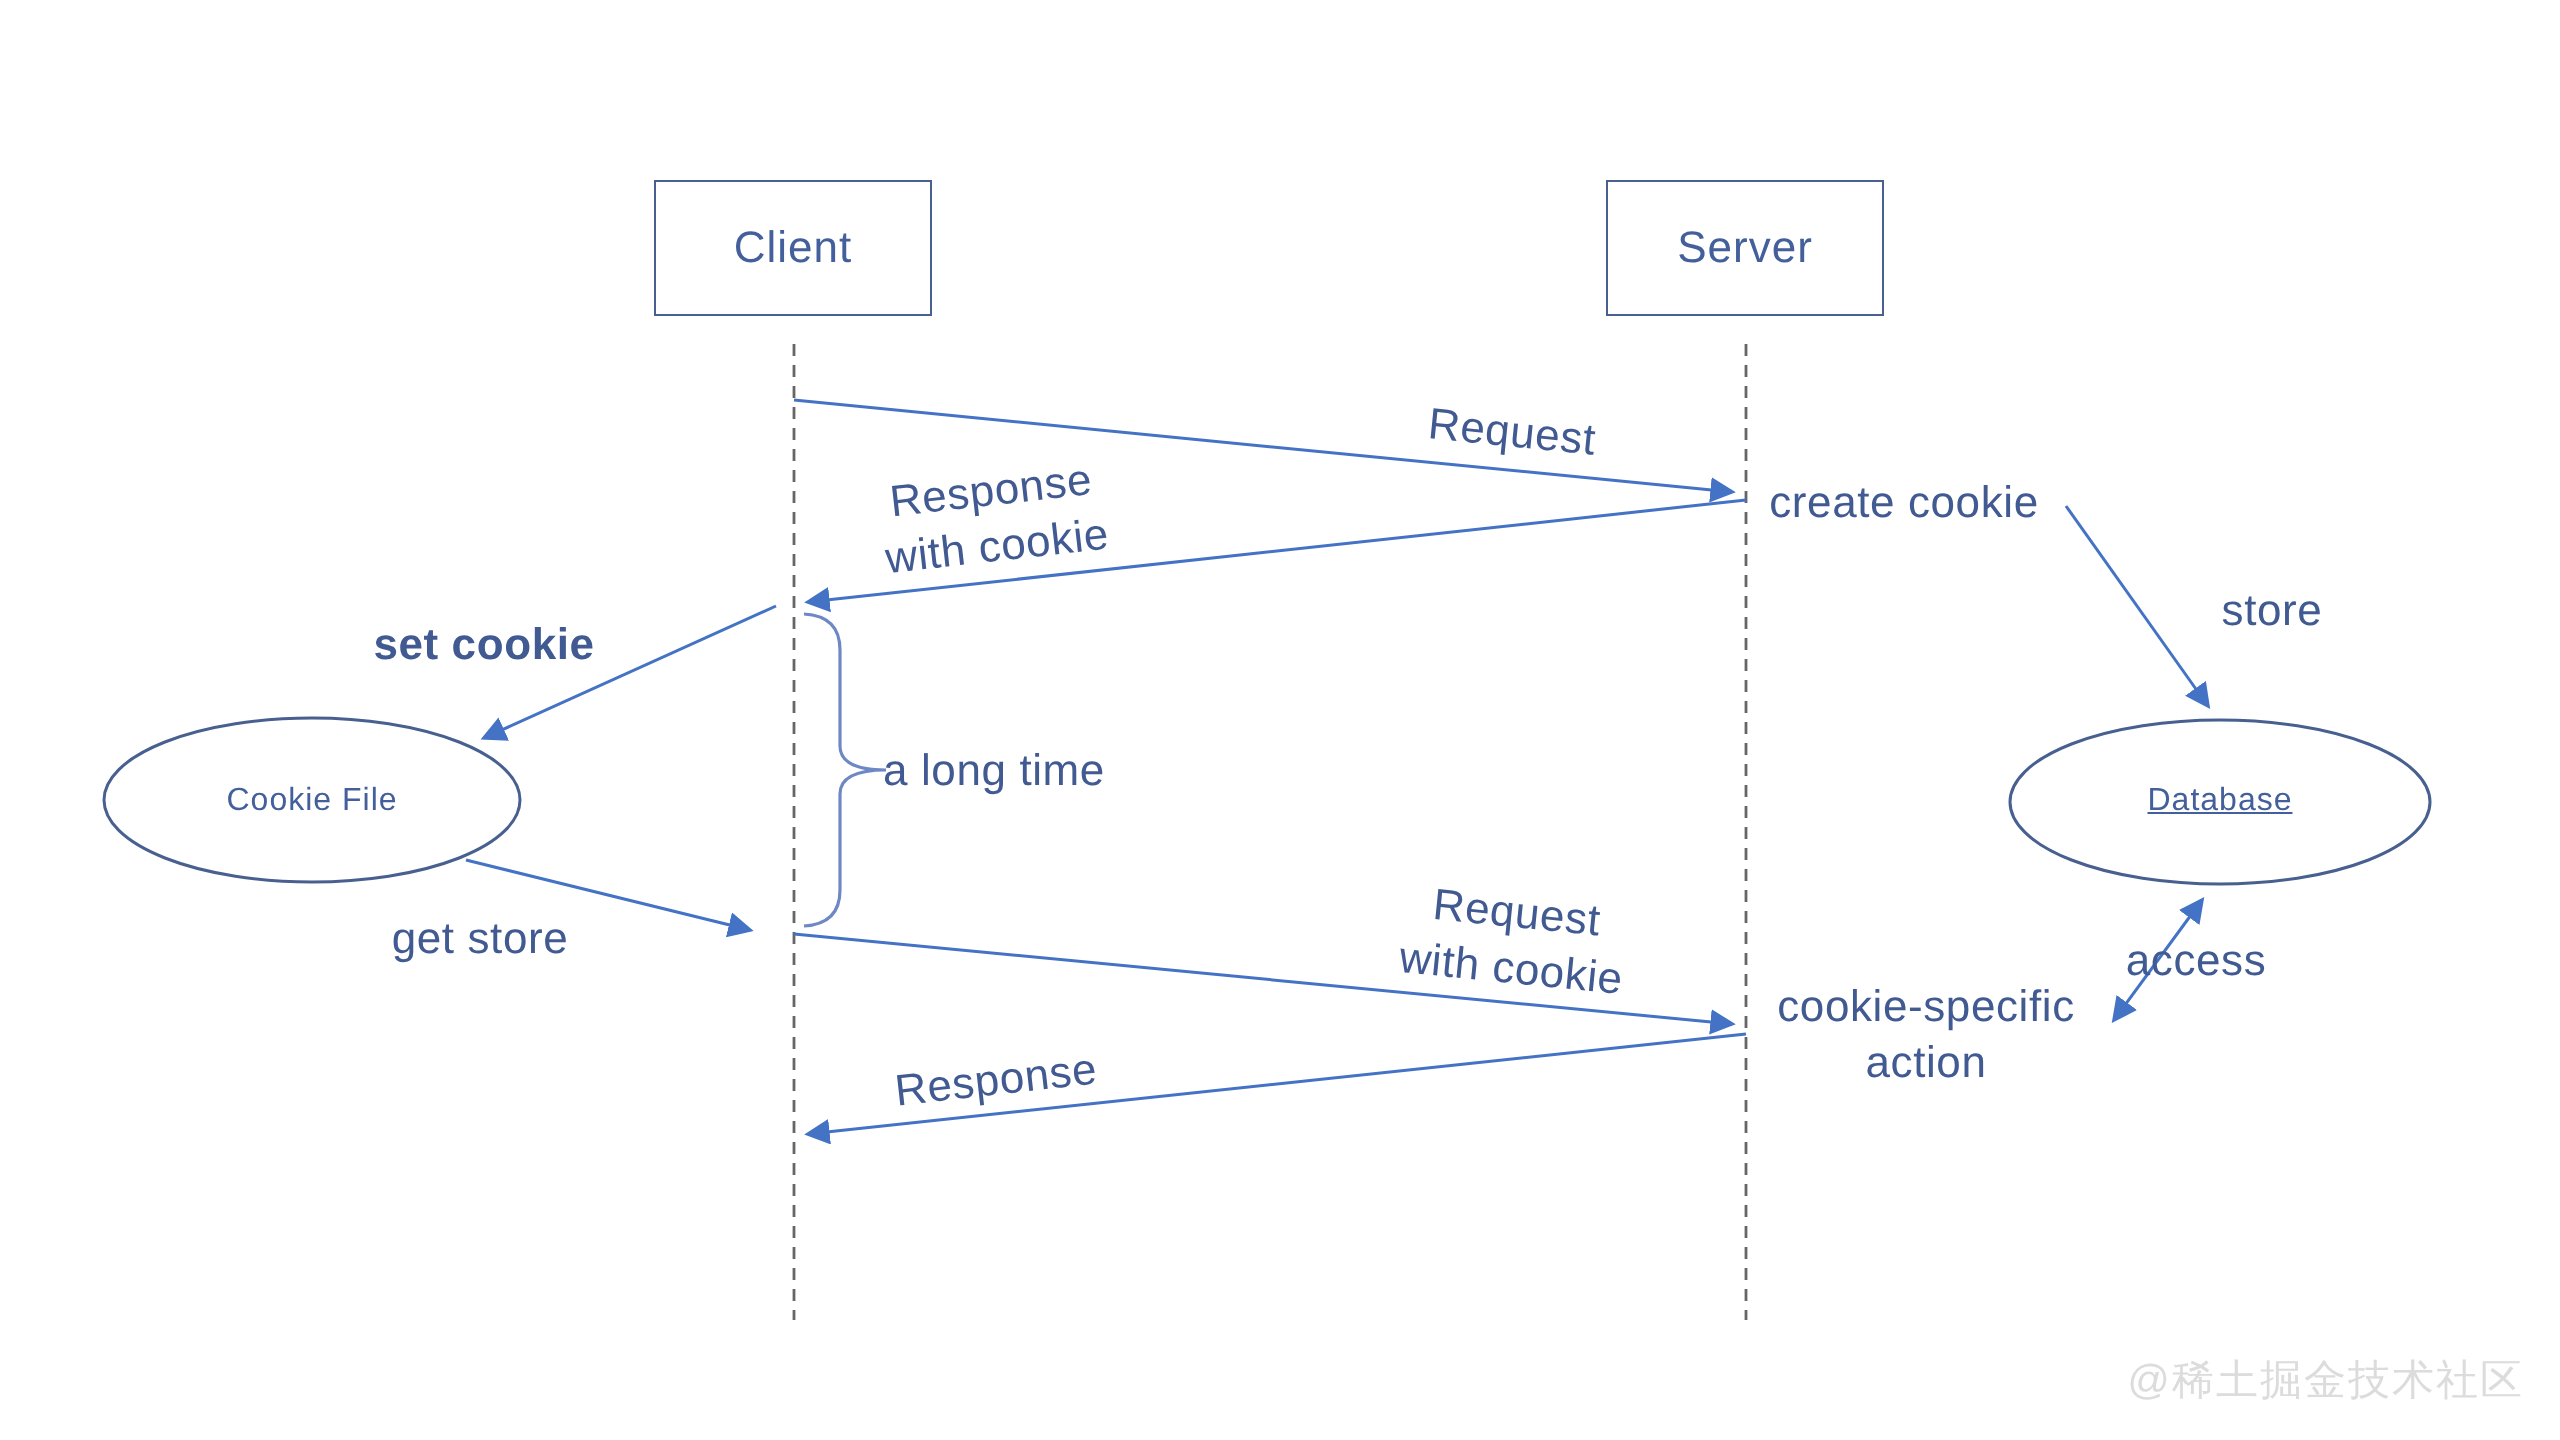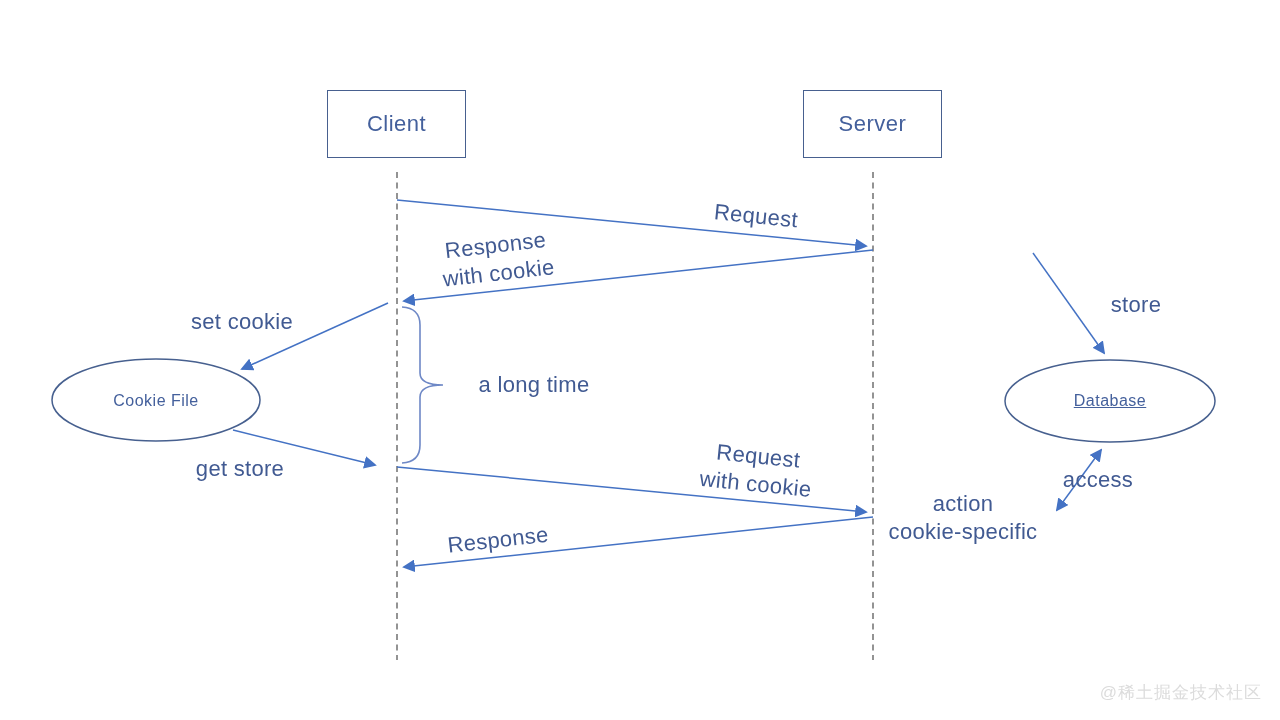--- a/index.html
+++ b/index.html
@@ -18,21 +18,21 @@
     font-size:16px;letter-spacing:.5px;color:#44609C;white-space:nowrap;
   }
   .lbl{
     position:absolute;transform:translate(-50%,-50%);
     font-size:22px;letter-spacing:.3px;color:#415A92;white-space:nowrap;
     line-height:1.25;text-align:center;
   }
   .rot-down{transform:translate(-50%,-50%) rotate(5.7deg);}
   .rot-up{transform:translate(-50%,-50%) rotate(-6.4deg);}
   .watermark{
-    position:absolute;right:18px;bottom:16px;font-size:17px;color:#DCDCDC;
+    position:absolute;right:18px;bottom:16px;font-size:21px;color:#DCDCDC;
     letter-spacing:1px;
   }
 </style>
 </head>
 <body>
 
 <div class="canvas">
 
   <svg width="1280" height="720" viewBox="0 0 1280 720">
     <defs>
@@ -78,26 +78,27 @@
     <div>with cookie</div>
   </div>
 
   <div class="lbl rot-down" style="left:757px;top:470px;">
     <div>Request</div>
     <div>with cookie</div>
   </div>
 
   <div class="lbl rot-up" style="left:498px;top:540px;">Response</div>
 
+  <div class="lbl" style="left:952px;top:251px;">create cookie</div>
   <div class="lbl" style="left:1136px;top:305px;">store</div>
   <div class="lbl" style="left:1098px;top:480px;text-align:center;">access</div>
 
   <div class="lbl" style="left:963px;top:517px;">
+    <div>cookie-specific</div>
     <div>action</div>
-    <div>cookie-specific</div>
   </div>
 
-  <div class="lbl" style="left:242px;top:322px;">set cookie</div>
+  <div class="lbl" style="left:242px;top:322px;font-weight:bold;">set cookie</div>
   <div class="lbl" style="left:240px;top:469px;">get store</div>
-  <div class="lbl" style="left:534px;top:385px;text-align:right;">a long time</div>
+  <div class="lbl" style="left:497px;top:385px;text-align:right;">a long time</div>
 
   <div class="watermark">@稀土掘金技术社区</div>
 </div>
 
 </body></html>

